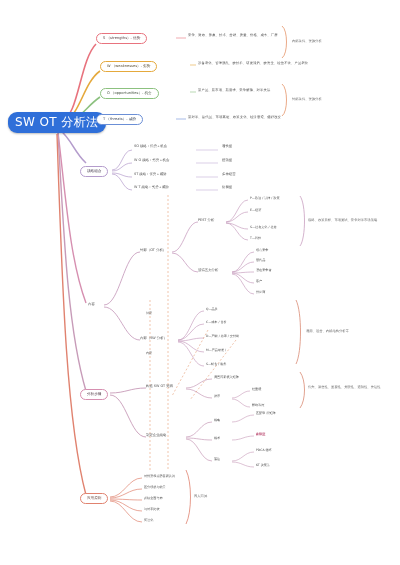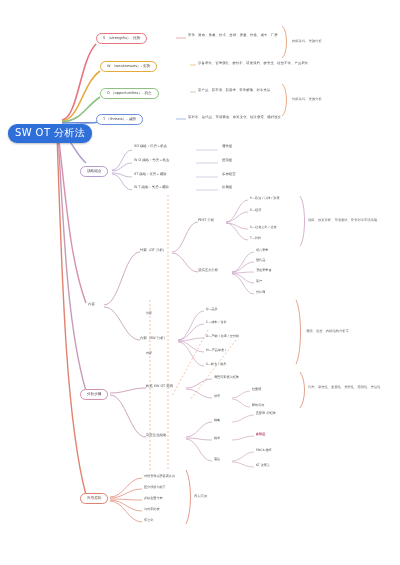--- a/index.html
+++ b/index.html
@@ -32,25 +32,24 @@
     position: absolute;
     white-space: nowrap;
     line-height: 1.05;
     box-sizing: border-box;
   }
   
   .root {
     background: #2f6fd9;
     color: #ffffff;
     border-radius: 9px;
-    font-size: 10px;
+    font-size: 12px;
     letter-spacing: .4px;
     padding: 4px 7px;
     box-shadow: 0 1px 2px rgba(0,0,0,.25);
-    margin-top: 12px;
   }
   
   .cap {
     border: 1px solid #cfcfcf;
     border-radius: 8px;
     background: #ffffff;
     font-size: 3.6px;
     padding: 2.5px 6px;
     text-align: center;
   }

